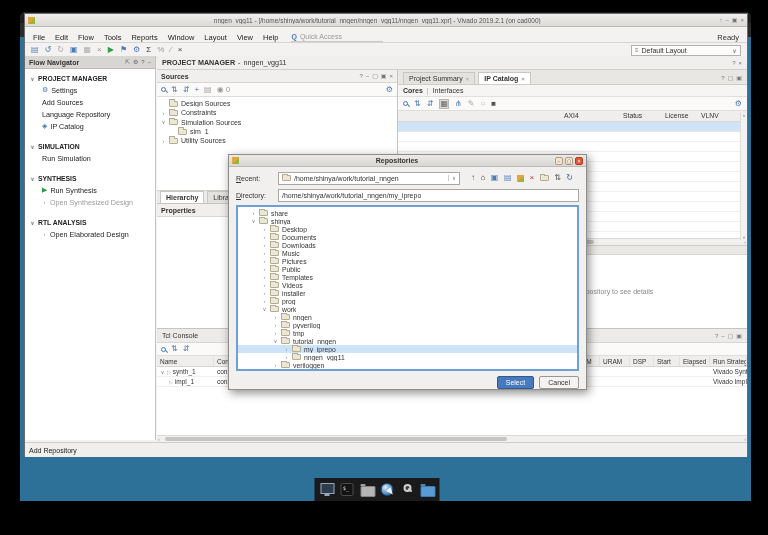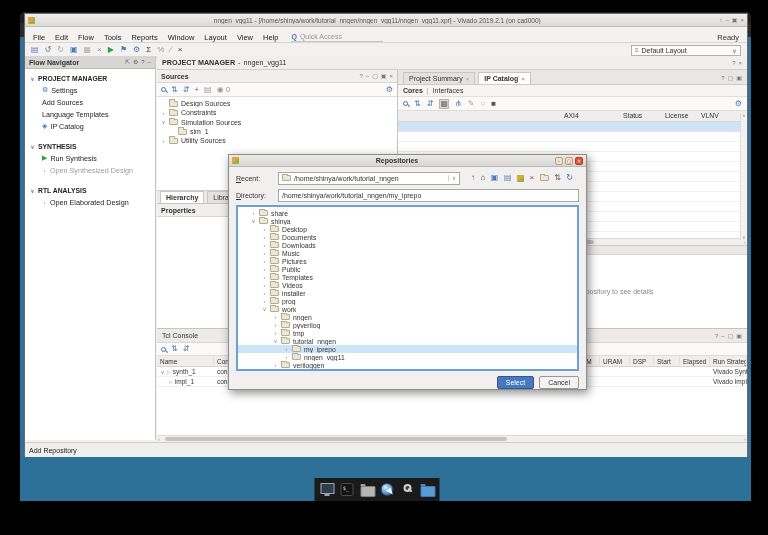--- a/index.html
+++ b/index.html
@@ -317,25 +317,34 @@
               <span>PROJECT MANAGER</span>
             </div>
             <div class="fn-item">
               <span class="fn-ic" style="color: rgb(74, 121, 184);">⚙</span>
               <span>Settings</span>
             </div>
             <div class="fn-item">
               <span>Add Sources</span>
             </div>
             <div class="fn-item">
-              <span>Language Templates</span>
+              <span>Language Repository</span>
             </div>
             <div class="fn-item">
               <span class="fn-ic" style="color: rgb(74, 121, 184);">◈</span>
               <span>IP Catalog</span>
+            </div>
+          </div>
+          <div class="fn-sec">
+            <div class="fn-head">
+              <span class="chev">∨</span>
+              <span>SIMULATION</span>
+            </div>
+            <div class="fn-item">
+              <span>Run Simulation</span>
             </div>
           </div>
           <div class="fn-sec">
             <div class="fn-head">
               <span class="chev">∨</span>
               <span>SYNTHESIS</span>
             </div>
             <div class="fn-item">
               <span class="fn-ic" style="color: rgb(47, 158, 68);">▶</span>
               <span>Run Synthesis</span>

